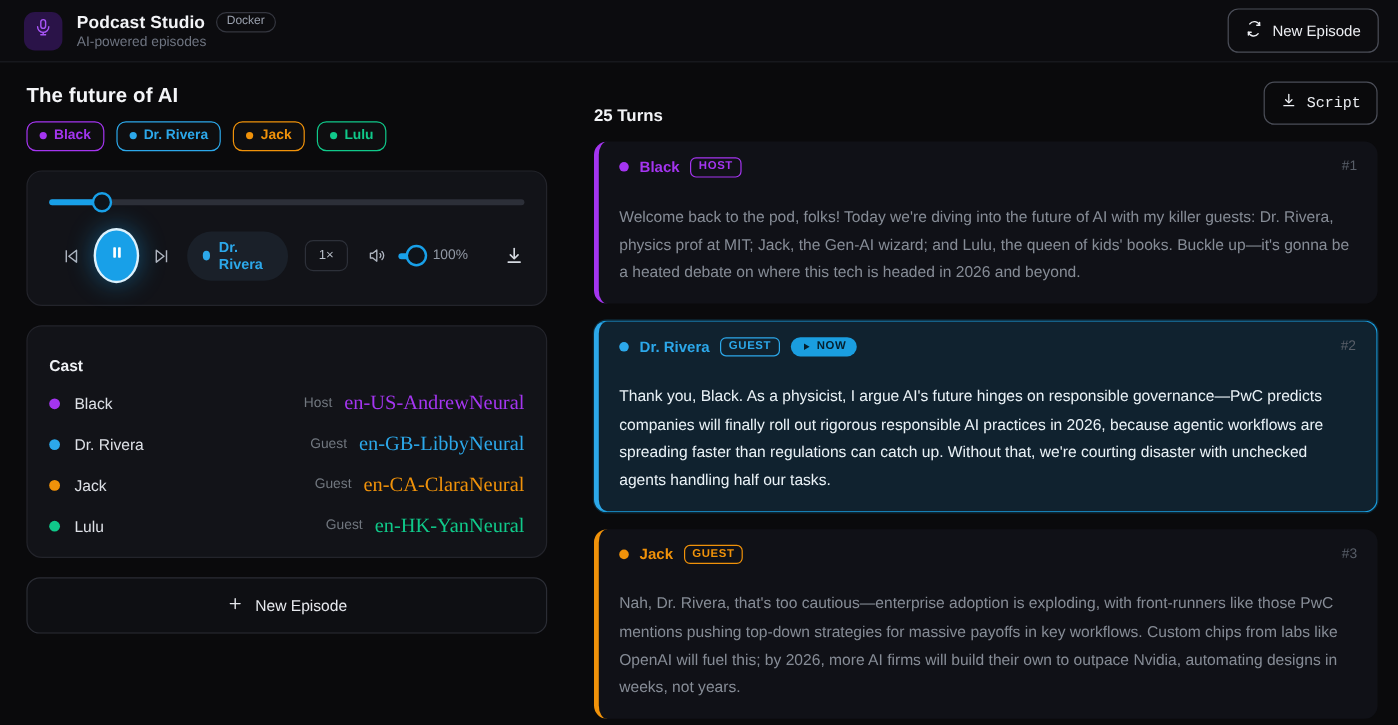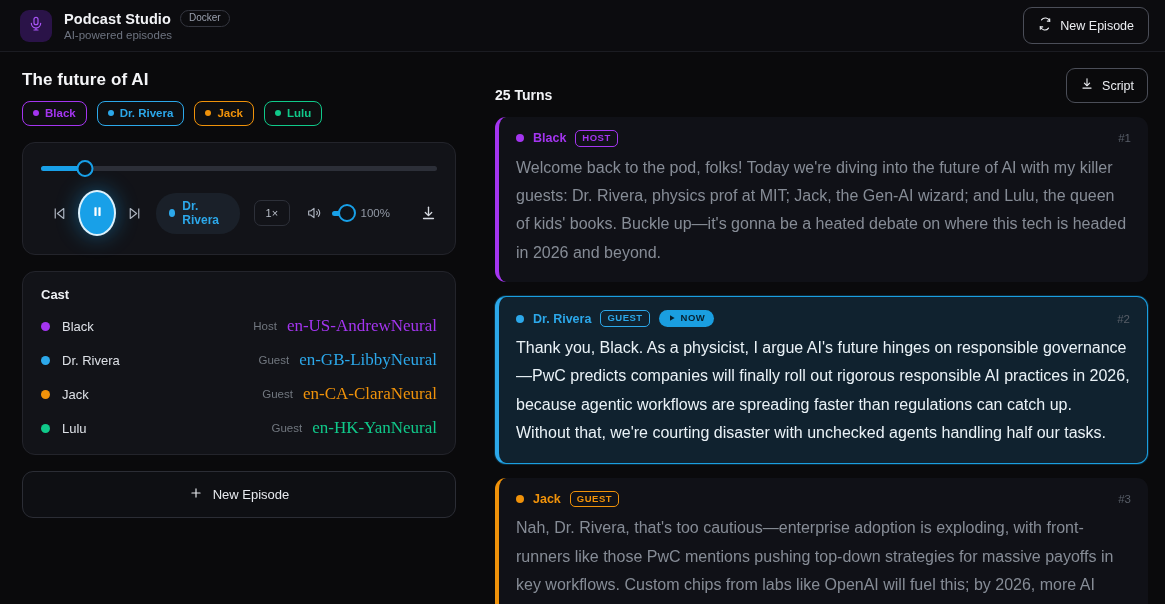--- a/index.html
+++ b/index.html
@@ -121,21 +121,21 @@
   .vol-thumb {
     position: absolute; top: 1px; left: 6px;
     width: 18px; height: 18px; border-radius: 50%;
     background: #0e1319; border: 2.5px solid #18a0e8;
   }
   .vol-pct { font-size: 11.5px; color: #9299a5; margin-left: 9px; }
   .dl-btn { margin-left: 30px; }
 
   
   .cast { margin-top: 16px; padding: 15px 18px 16px; }
-  .cast-h { font-size: 13px; font-weight: 700; color: #eef0f4; }
+  .cast-h { font-size: 13px; font-weight: 700; color: #eef0f4; margin-top: 10px; }
   .cast-row {
     display: flex; align-items: center; margin-top: 14px;
   }
   .cast-row .dot { width: 9px; height: 9px; border-radius: 50%; flex: 0 0 auto; }
   .cast-name { font-size: 13px; color: #dde0e6; margin-left: 12px; }
   .cast-role { font-size: 11.5px; color: #71777f; margin-left: auto; }
   .cast-voice { font-size: 17px; margin-left: 10px; font-family: Liberation Serif, serif; }
 
   .new-ep-btn {
     margin-top: 16px; width: 100%;
@@ -145,21 +145,21 @@
     font-size: 13px; font-family: inherit; padding: 14px 0; cursor: pointer;
   }
 
   
   .right-head { display: flex; align-items: flex-end; margin-bottom: 14px; }
   .turns-count { font-size: 14px; font-weight: 700; color: #f2f3f6; }
   .script-btn {
     margin-left: auto; display: flex; align-items: center; gap: 8px;
     border: 1px solid #4b4e58; border-radius: 9px;
     background: transparent; color: #eceef2;
-    font-size: 12.5px; font-family: Liberation Sans, sans-serif; padding: 8px 13px; cursor: pointer;
+    font-size: 12.5px; font-family: Liberation Mono, monospace; padding: 8px 13px; cursor: pointer;
   }
   .turns { display: flex; flex-direction: column; gap: 14px; }
   .turn {
     border-radius: 11px; padding: 13px 17px 15px;
     border-left-width: 4px; border-left-style: solid;
     position: relative;
   }
   .turn.inactive { background: #101117; }
   .turn.active {
     background: #10222f;
@@ -175,21 +175,21 @@
     border: 1px solid currentColor;
   }
   .now-badge {
     display: flex; align-items: center; gap: 5px;
     background: #1a9ee0; color: #06202e;
     font-size: 9.5px; font-weight: 700; letter-spacing: .5px;
     border-radius: 20px; padding: 3px 9px 4px; line-height: 1;
   }
   .turn-idx { margin-left: auto; font-size: 11.5px; color: #585e68; }
   .turn-text {
-    margin-top: 7px; font-size: 16px; line-height: 1.78;
+    margin-top: 21px; font-size: 13px; line-height: 1.78;
   }
   .turn.inactive .turn-text { color: #868c96; }
   .turn.active .turn-text { color: #eaf2f7; }
 
   .footer {
     position: absolute; left: 0; right: 0; bottom: 0;
     text-align: center; padding-bottom: 9px;
     font-size: 11.5px; color: #6a707b;
   }
   .heart { color: #3b82f6; }

